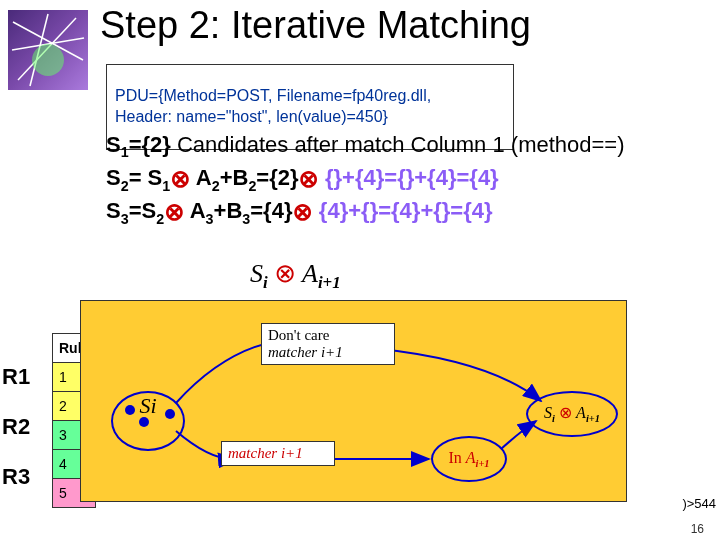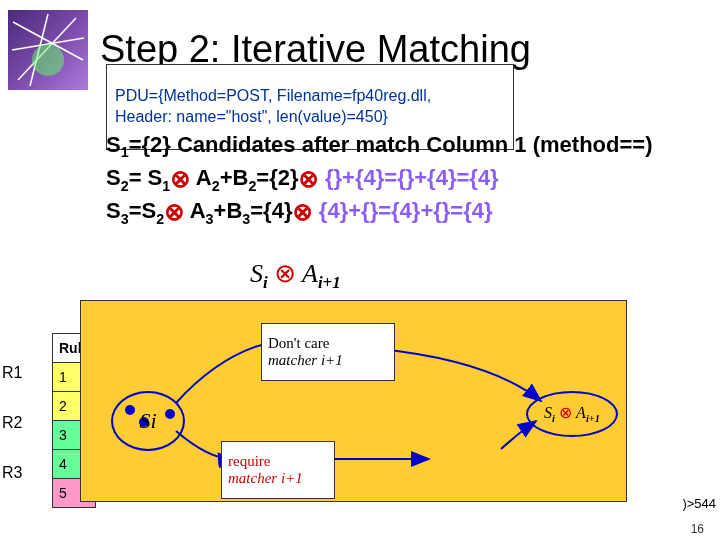--- a/index.html
+++ b/index.html
@@ -19,21 +19,21 @@
     width: 80px;
     height: 80px;
     background: linear-gradient(135deg, #4a2a7a 0%, #7a4aaa 50%, #aa7add 100%);
   }
   .logo-lines {
     position: absolute;
     top: 0; left: 0; right: 0; bottom: 0;
   }
   .title {
     position: absolute;
-    top: 28px;
+    top: 4px;
     left: 100px;
     font-size: 38px;
     font-weight: normal;
     color: #000;
   }
   .pdu-box {
     position: absolute;
     top: 64px;
     left: 106px;
     width: 390px;
@@ -46,21 +46,21 @@
   }
   .sets-block {
     position: absolute;
     top: 130px;
     left: 106px;
     font-size: 22px;
     font-weight: bold;
     color: #000;
     line-height: 1.35;
   }
-  .sets-block .notbold { font-weight: bold; }
+  .sets-block .notbold { font-weight: normal; }
   .red { color: #8b5cf6; }
   sub { font-size: 0.65em; vertical-align: sub; font-weight: bold; }
   .otimes {
     display: inline-block;
     font-size: 1.1em;
     color: #cc0000;
     font-weight: bold;
     vertical-align: middle;
   }
   .formula-top {
@@ -88,59 +88,59 @@
   }
   .rule-table .hdr { background: #fff; font-weight: bold; text-align: center; }
   .row-yellow { background: #ffff66; }
   .row-green { background: #66ff99; }
   .row-pink { background: #ff99cc; }
 
   .r-labels {
     position: absolute;
     top: 364px;
     left: 2px;
-    font-size: 16px;
-    font-weight: normal;
+    font-size: 22px;
+    font-weight: bold;
   }
   .r-labels div { height: 50px; }
 
   
   .diagram {
     position: absolute;
     top: 300px;
     left: 80px;
     width: 545px;
     height: 200px;
     background: #ffcc33;
     border: 1px solid #333;
   }
   .node {
     position: absolute;
     border: 2px solid #0000cc;
     border-radius: 50%;
     font-style: italic;
     font-family: "Times New Roman", serif;
     display: flex;
-    align-items: center;
+    align-items: flex-start;
     justify-content: center;
   }
   .si-node {
     top: 90px; left: 30px; width: 70px; height: 56px;
     font-size: 22px;
   }
   .dot { width: 10px; height: 10px; border-radius: 50%; background: #0000cc; position: absolute; }
   .d1 { top: 104px; left: 44px; }
   .d2 { top: 116px; left: 58px; }
   .d3 { top: 108px; left: 84px; }
 
   .labelbox {
     position: absolute;
     background: #fff;
     border: 1px solid #333;
-    padding: 11px 6px;
+    padding: 3px 6px;
     font-size: 15px;
     font-family: "Times New Roman", serif;
   }
   .dontcare { top: 22px; left: 180px; width: 120px; }
   .require { top: 140px; left: 140px; width: 100px; color: #cc0000; }
 
   .in-a {
     position: absolute;
     top: 135px; left: 350px;
     border: 2px solid #0000cc;
@@ -270,22 +270,24 @@
   <div class="dot d2"></div>
   <div class="dot d3"></div>
   <div class="node si-node">
     <span>Si</span>
   </div>
   <div class="labelbox dontcare">
     <div>Don't care</div>
     <div style="font-style:italic">matcher i+1</div>
   </div>
   <div class="labelbox require">
-    <div>require</div>
     <div style="font-style:italic">matcher i+1</div>
+  </div>
+  <div class="in-a">
+    <span><span>In </span><i><span>A</span><sub>i+1</sub></i></span>
   </div>
   <div class="result-node">
     <span><span>S</span><sub>i</sub> <span style="color:#cc0000;font-style:normal">⊗</span> <span>A</span><sub>i+1</sub></span>
   </div>
 </div>
 
 <div class="peek-right">)&gt;544</div>
 <div class="page-num">16</div>
 
 </body></html>

